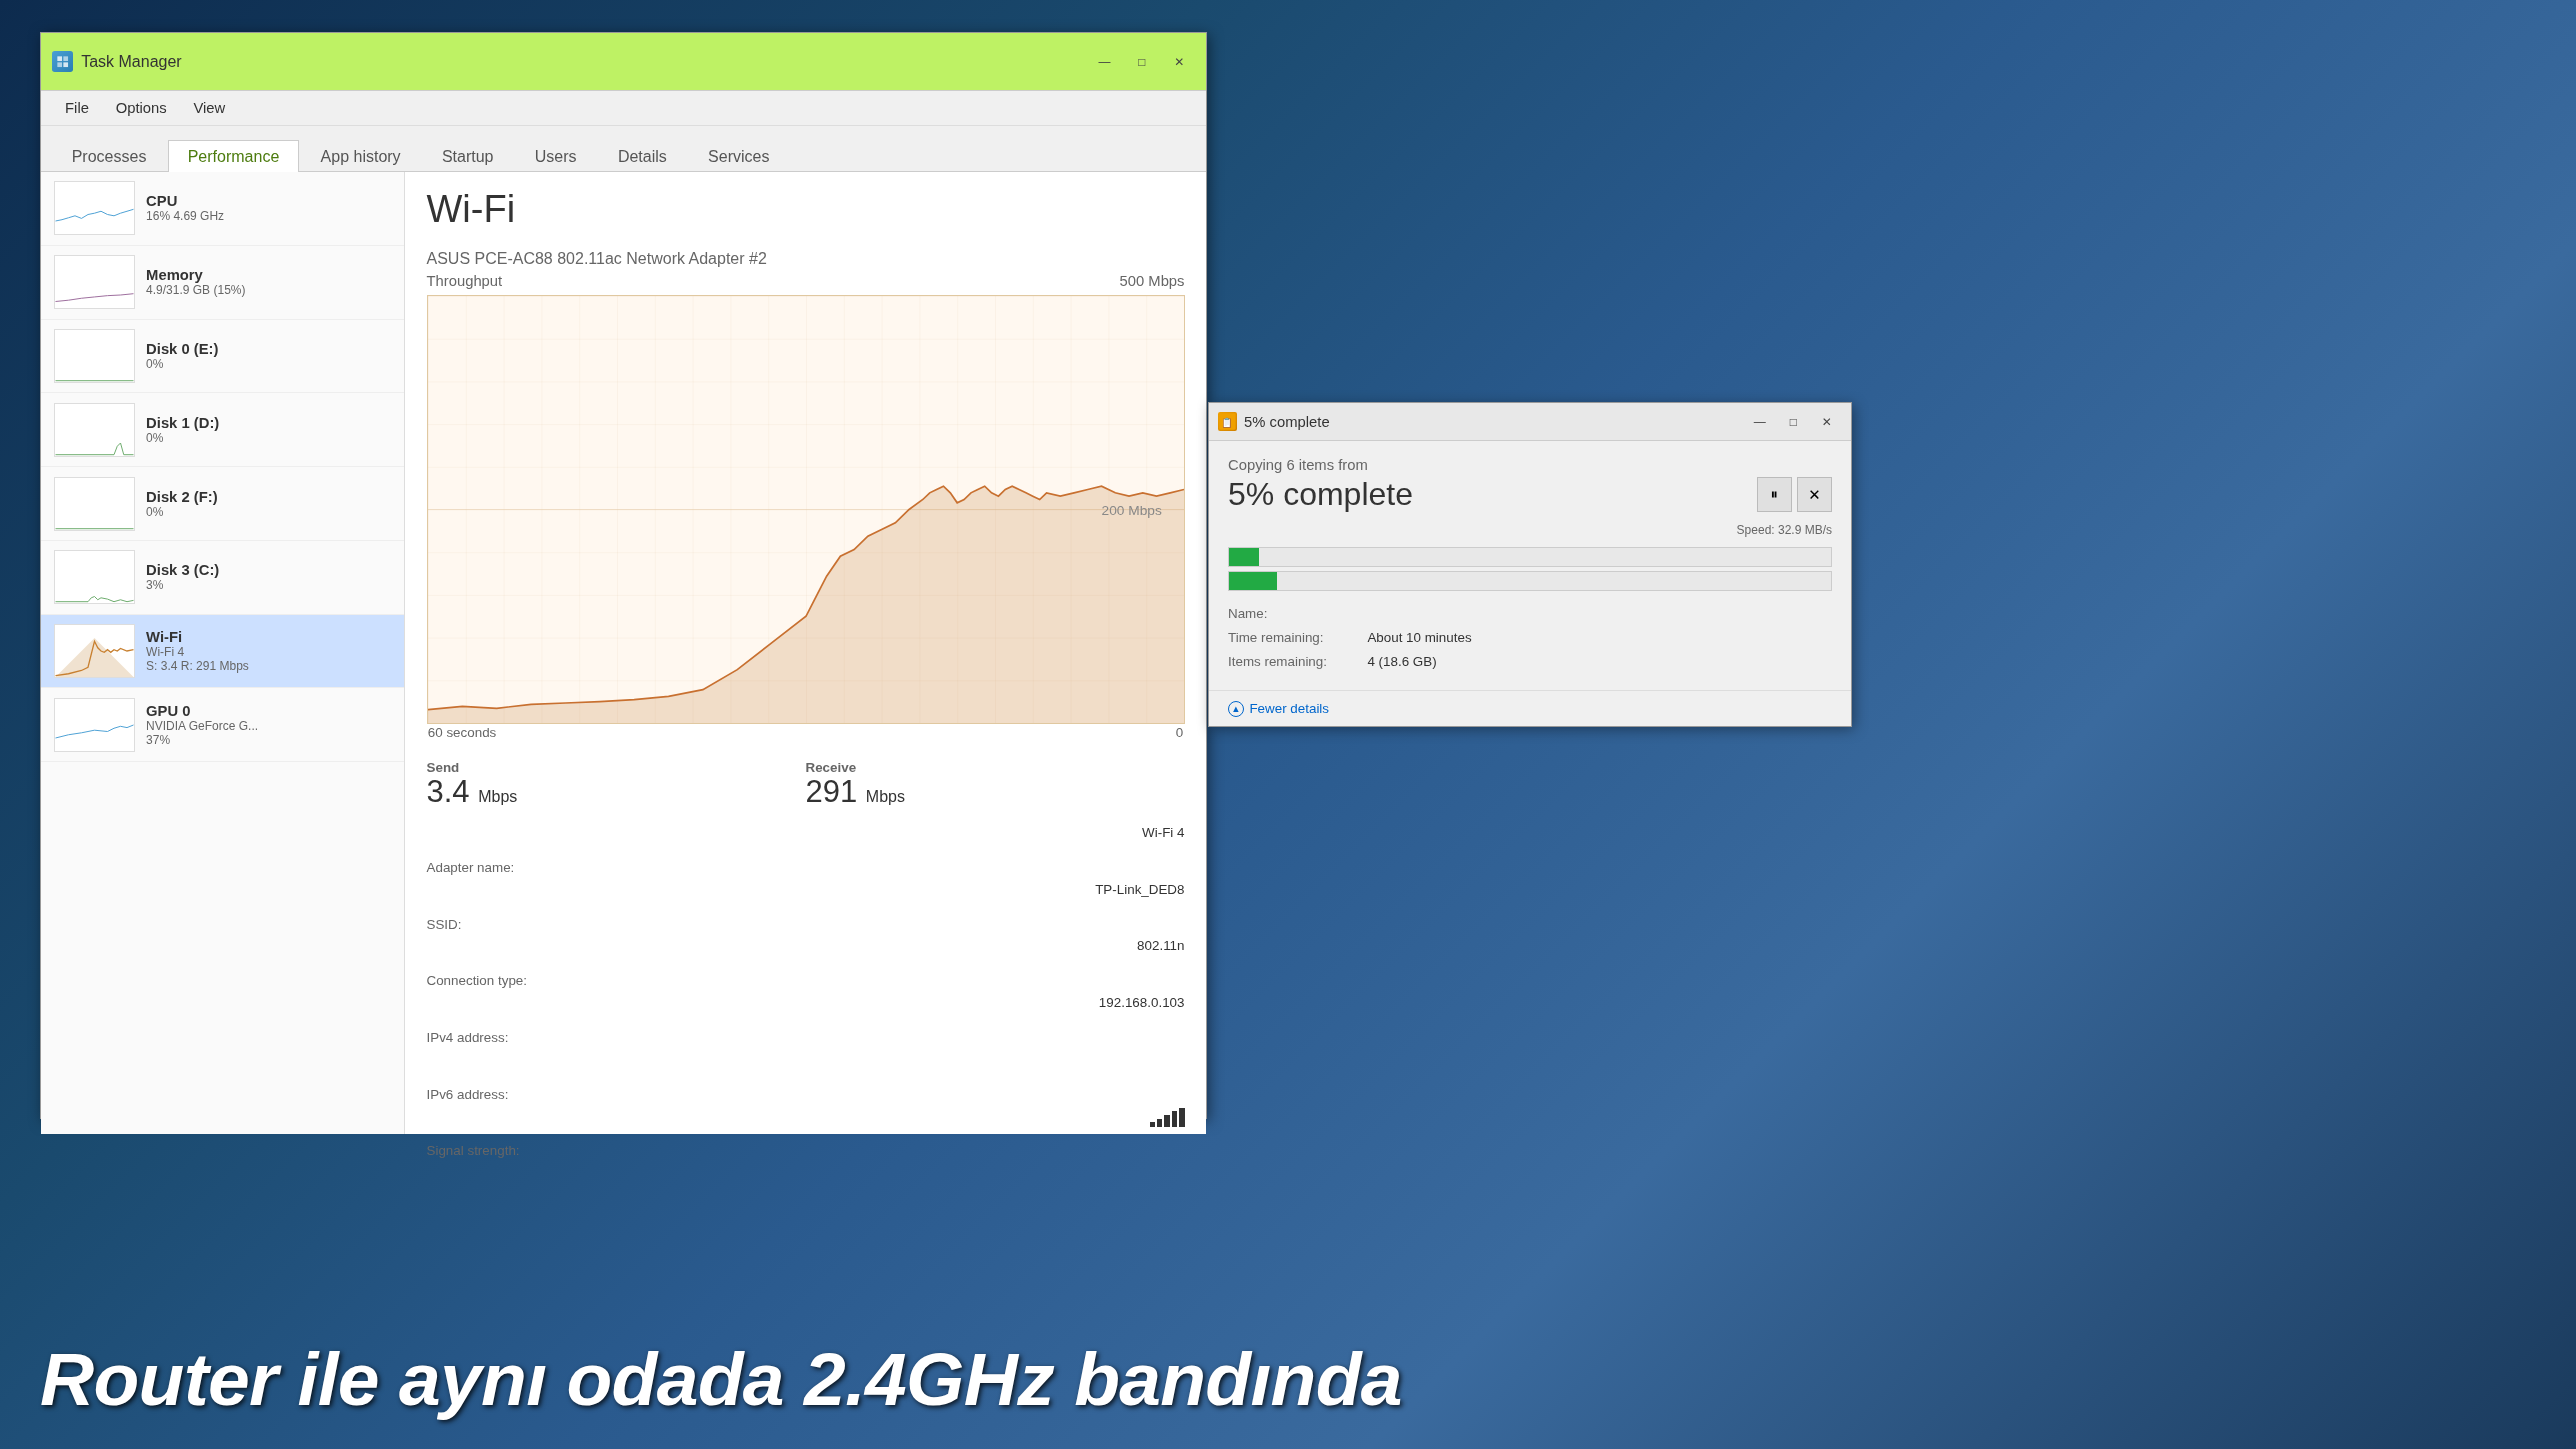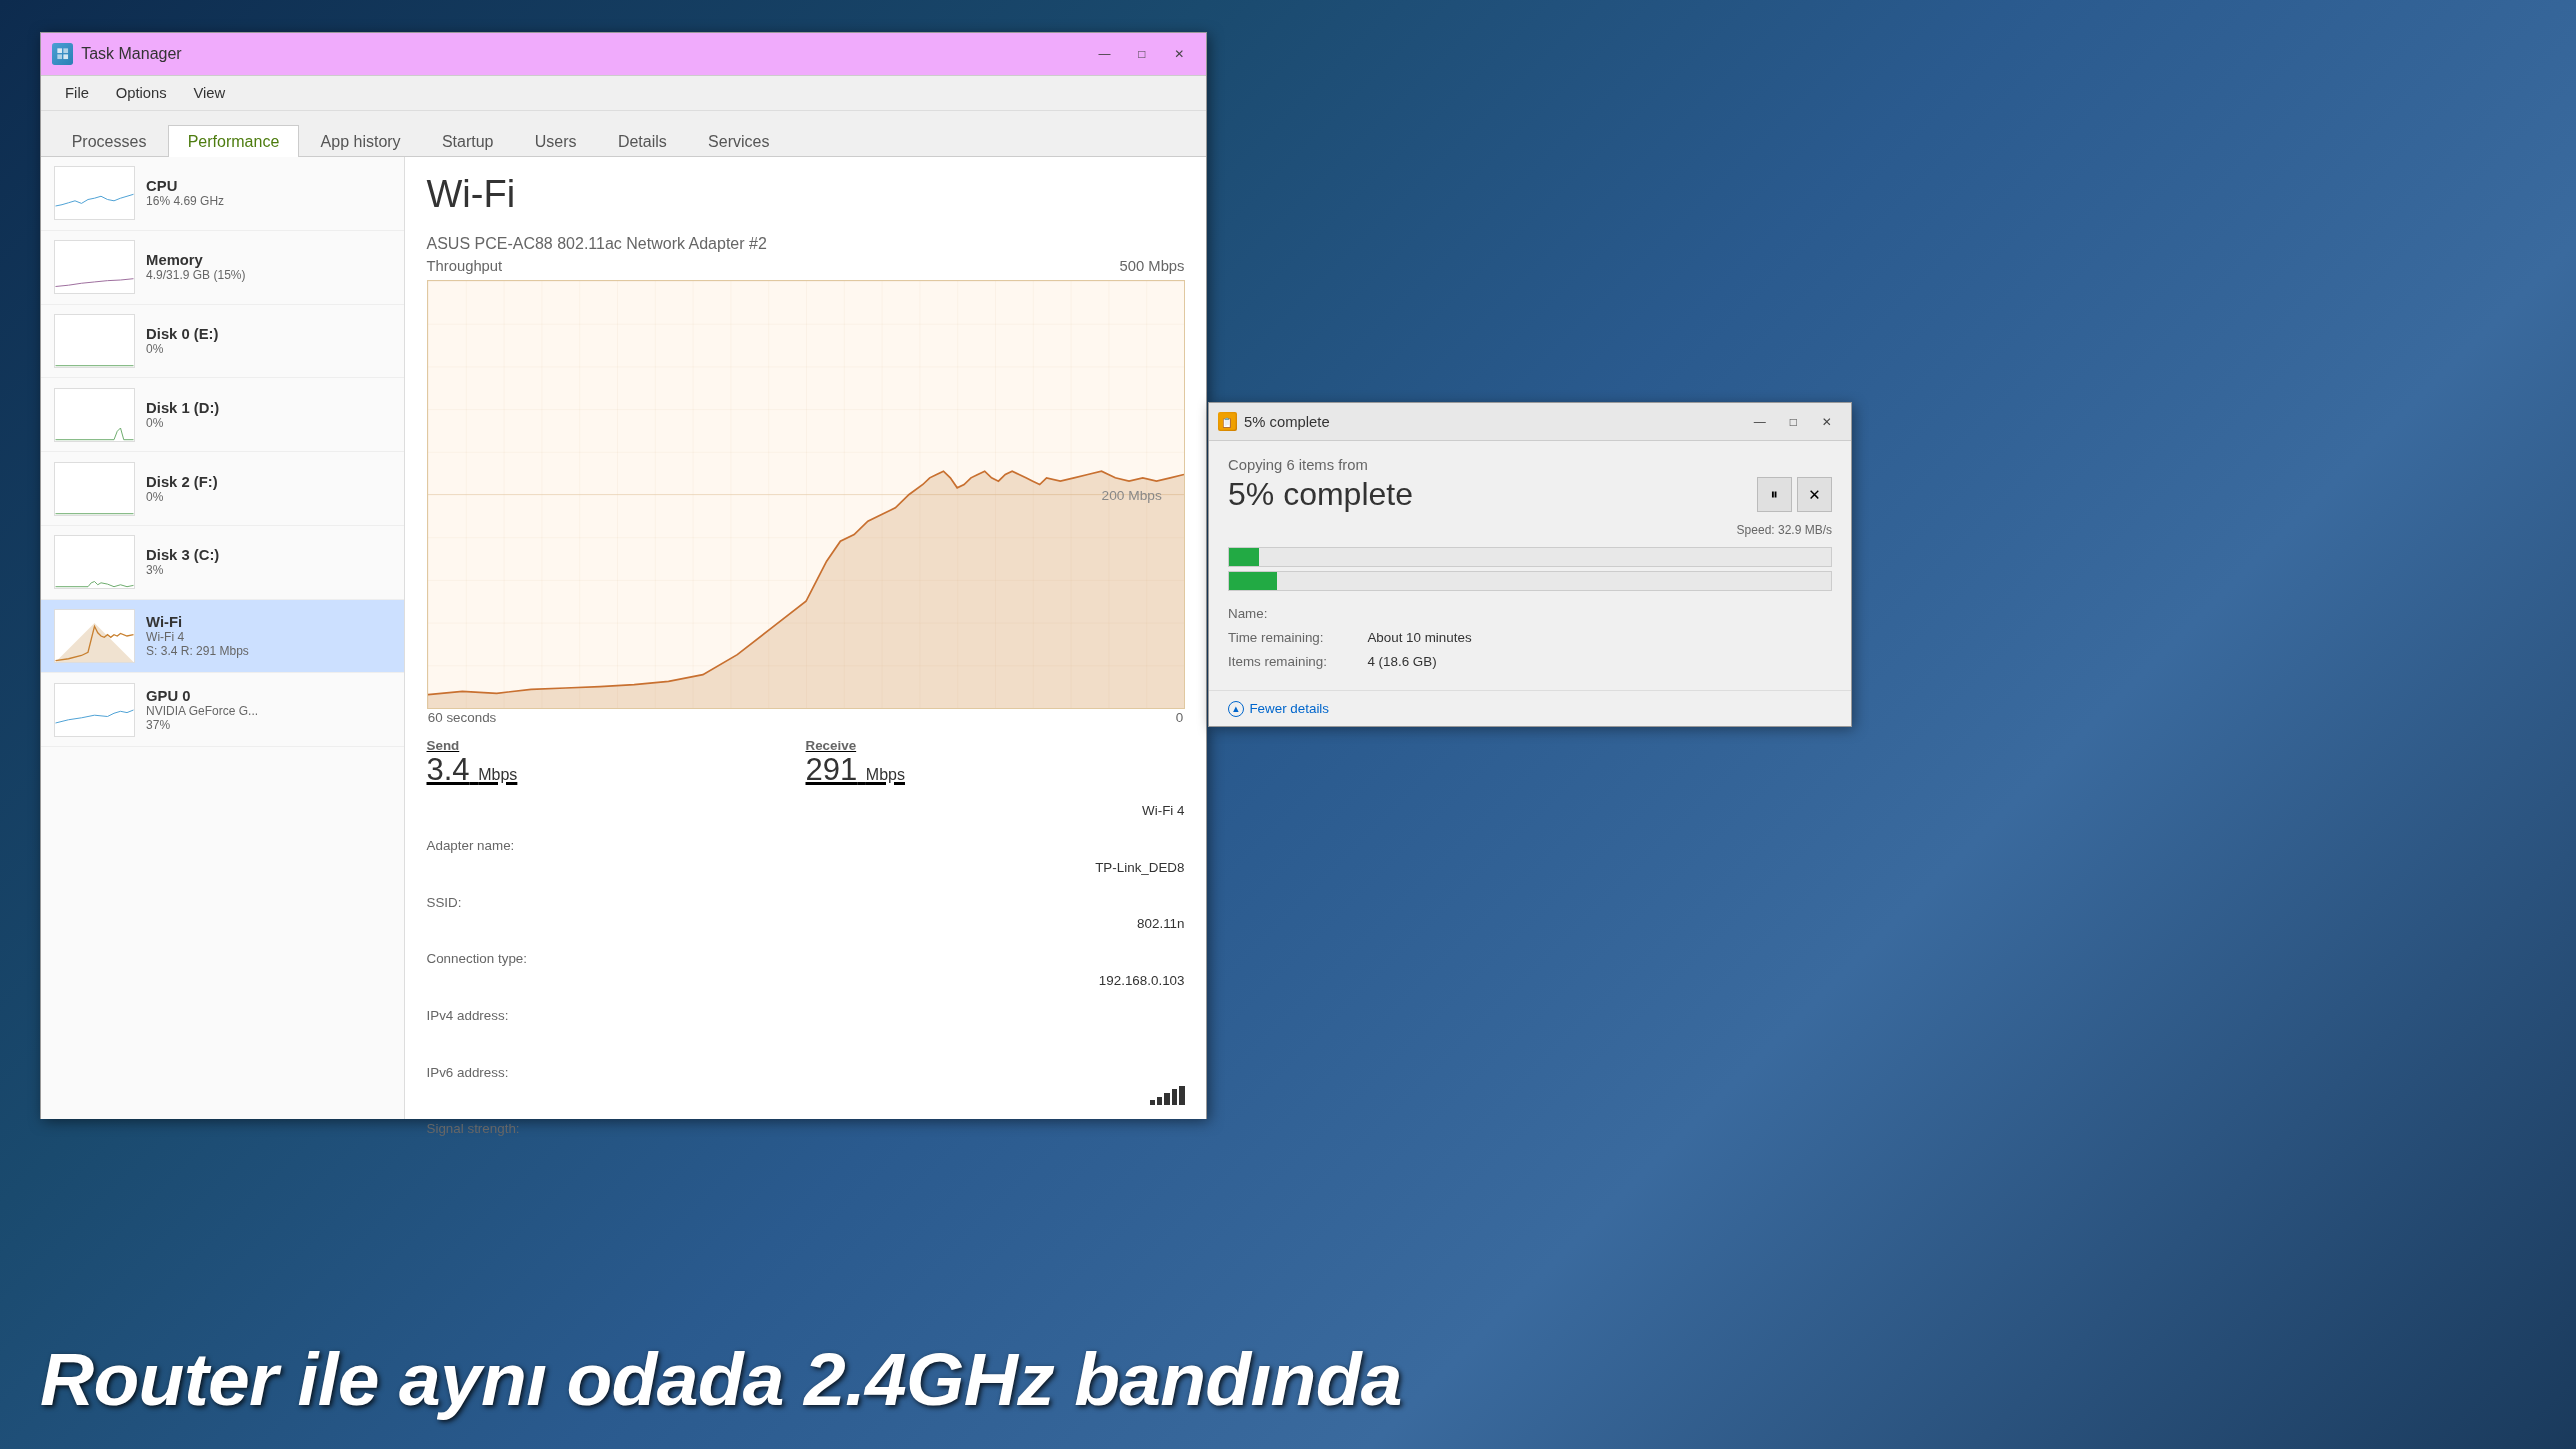--- a/index.html
+++ b/index.html
@@ -25,22 +25,22 @@
       top: 32px;
       left: 40px;
       width: 1167px;
       height: 1087px;
       background: #f0f0f0;
       border: 0.7px solid #999;
       box-shadow: 2.7px 2.7px 13.4px rgba(0,0,0,0.5);
     }
 
     .title-bar {
-      height: 43px;
-      background: #f0abfc;
+      height: 58px;
+      background: #bef264;
       border-bottom: 0.7px solid #ccc;
       display: flex;
       align-items: center;
       padding: 0 10.7px;
       justify-content: space-between;
     }
 
     .title-bar-left {
       display: flex;
       align-items: center;
@@ -241,22 +241,21 @@
       font-size: 13.4px;
       color: #666;
       margin-top: 1px;
       padding: 0 1.3px;
     }
 
     
     .stats-section {
       display: flex;
       gap: 0;
-      margin-top: 13px;
-      text-decoration: underline;
+      margin-top: 20px;
     }
 
     .stat-block {
       flex: 1;
     }
 
     .stat-label {
       font-size: 13.4px;
       color: #666;
       font-weight: 600;

